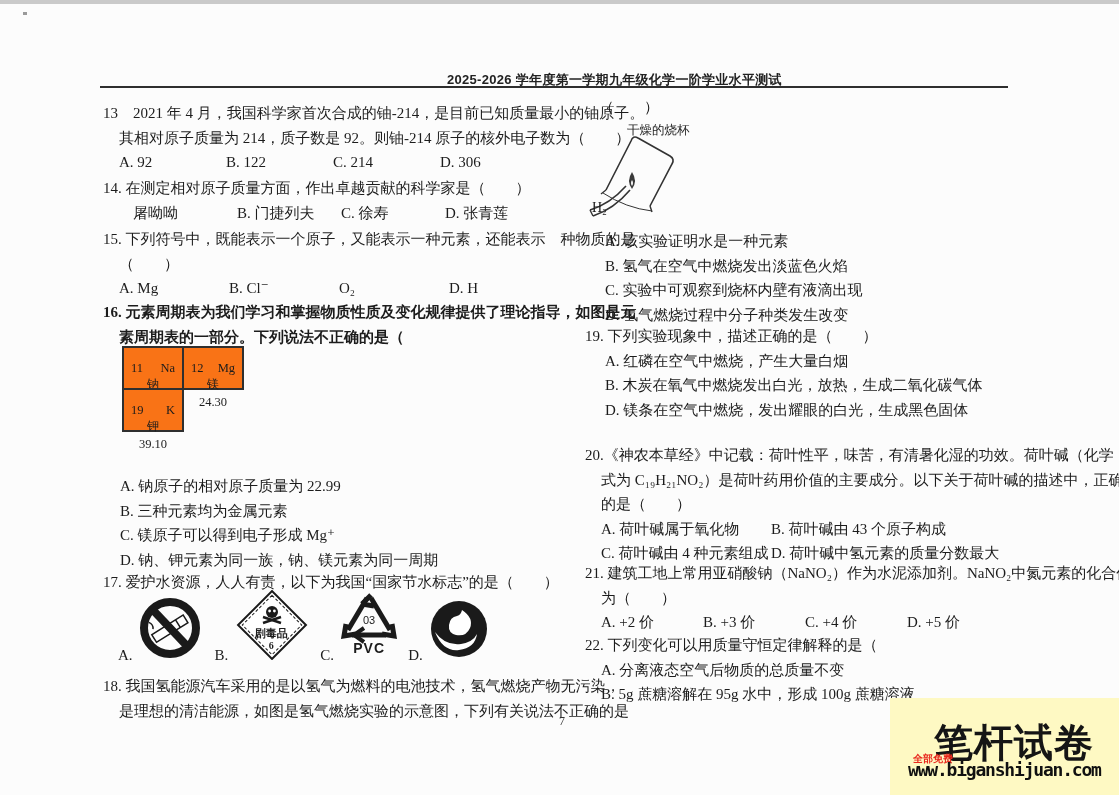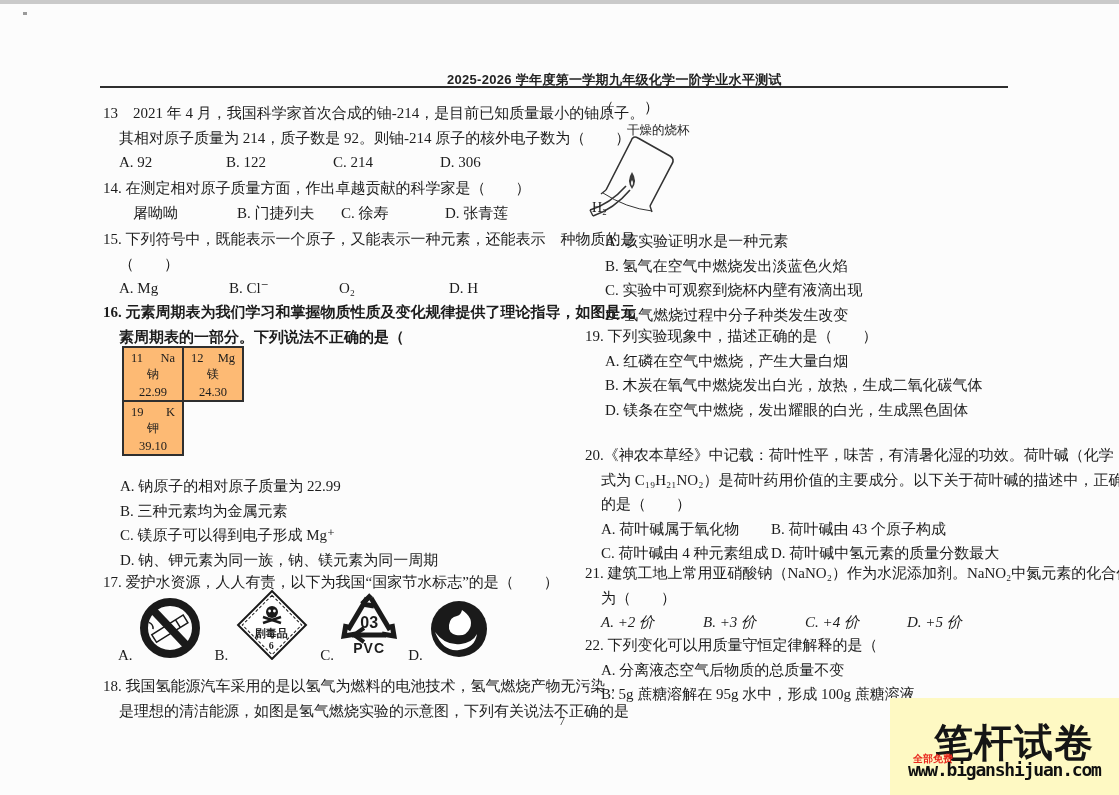--- a/index.html
+++ b/index.html
@@ -15,43 +15,43 @@
     font-family:"Liberation Sans","DejaVu Sans",sans-serif;letter-spacing:.3px;white-space:nowrap;
   }
   .header-rule{position:absolute;left:100px;top:86px;width:908px;height:2px;background:#2e2e2e;}
   .q{position:absolute;font-size:15px;line-height:24.6px;white-space:nowrap;}
   .indent{padding-left:16px;}
   .opt-row{display:flex;padding-left:16px;}
   .opt-row span{display:inline-block;}
   .w107 span{width:107px;}
   .w104 span{width:104px;}
   .w110 span{width:110px;}
-  .w102 span{width:102px;font-style:italic;}
+  .w102 span{width:102px;}
   .shift14{margin-left:14px;}
   .stack div{white-space:nowrap;}
   
   .ptable{position:absolute;left:122px;top:346px;}
   .prow{display:flex;}
   .pcell{
-    width:62px;height:56px;border:2px solid #2f2f2f;background:#fdba74;
-    font-size:12.5px;text-align:center;padding-top:2px;box-sizing:border-box;
+    width:62px;height:44px;border:2px solid #2f2f2f;background:#f97316;
+    font-size:12.5px;text-align:center;padding-top:12px;box-sizing:border-box;
   }
   .pcell + .pcell{margin-left:-2px;}
   .prow2 .pcell{margin-top:-2px;}
   .pnum-row{display:flex;justify-content:space-between;padding:1px 7px 0 7px;font-family:"Liberation Serif",serif;}
   .pname{font-size:12px;line-height:17px;}
   .pmass{font-size:12.5px;line-height:18px;}
   
   .sign-row{position:absolute;left:118px;top:592px;display:flex;align-items:flex-end;height:72px;}
   .sign-group{display:flex;align-items:flex-end;}
   .sign-label{font-size:15px;margin-right:6px;line-height:18px;}
   .sign-box{position:relative;}
   .toxic-text{position:absolute;left:50%;transform:translateX(-50%);top:36px;font-size:11px;font-weight:700;white-space:nowrap;font-family:"Liberation Sans",sans-serif;}
   .toxic-num{position:absolute;left:50%;transform:translateX(-50%);top:50px;font-size:10px;font-weight:700;}
-  .rec-code{position:absolute;left:50%;transform:translateX(-50%);top:22px;font-size:16px;font-weight:700;font-family:"Liberation Sans",sans-serif;}
+  .rec-code{position:absolute;left:50%;transform:translateX(-50%);top:22px;font-size:11px;font-weight:400;font-family:"Liberation Sans",sans-serif;}
   .rec-mat{position:absolute;left:50%;transform:translateX(-50%);top:48px;font-size:14px;font-weight:700;font-family:"Liberation Sans",sans-serif;letter-spacing:1px;}
   
   .fig-paren{position:absolute;left:599px;top:98px;font-size:15px;}
   .fig-label{position:absolute;left:627px;top:122px;font-size:12.5px;}
   .fig-svg{position:absolute;left:586px;top:128px;}
   .fig-gas{position:absolute;left:592px;top:200px;font-size:14px;}
   .opt-grid{display:grid;grid-template-columns:170px auto;padding-left:16px;}
   .pageno{position:absolute;left:559px;top:714px;font-size:12px;color:#333;}
   
   .watermark{position:absolute;right:0;bottom:0;width:229px;height:97px;background:#fef9c3;}

